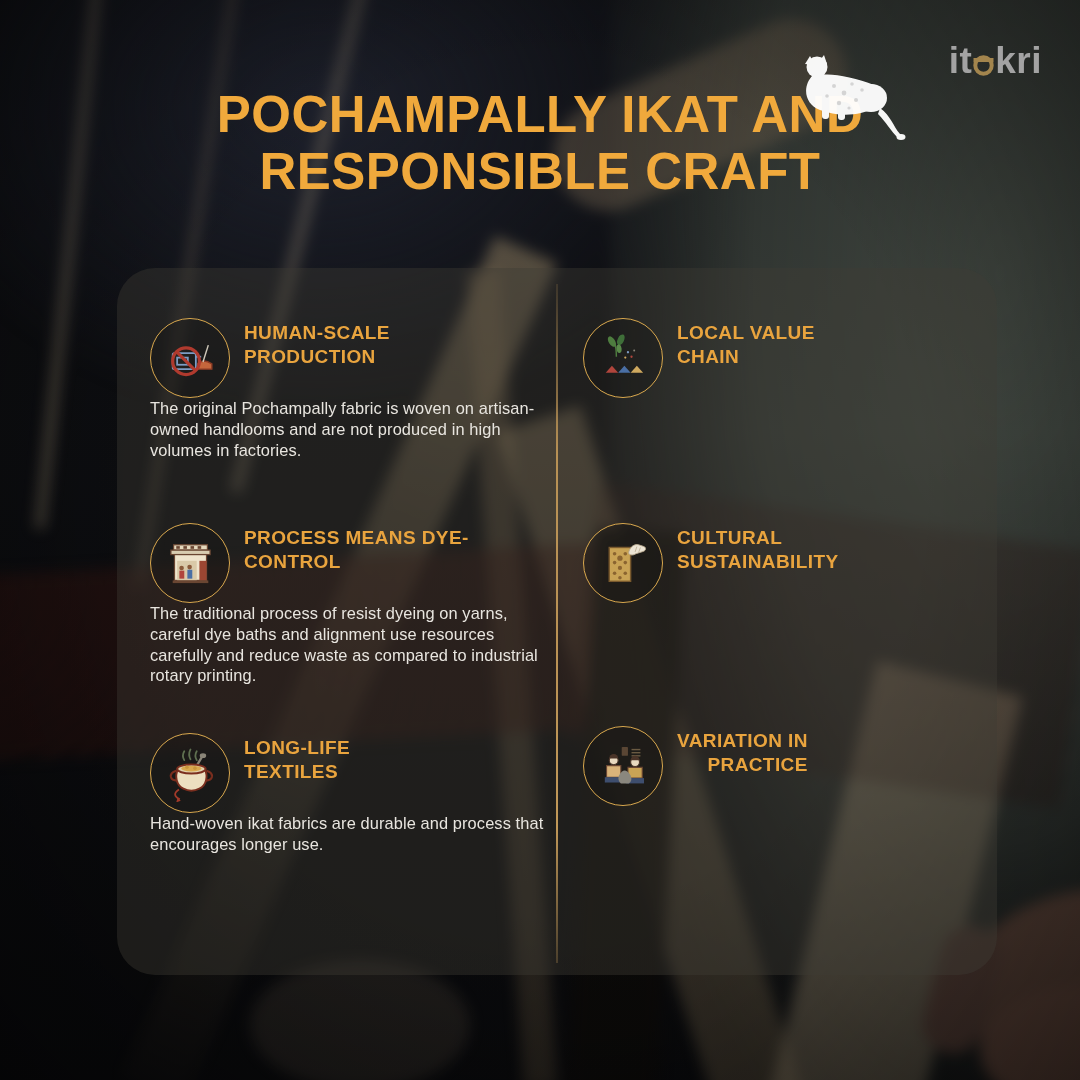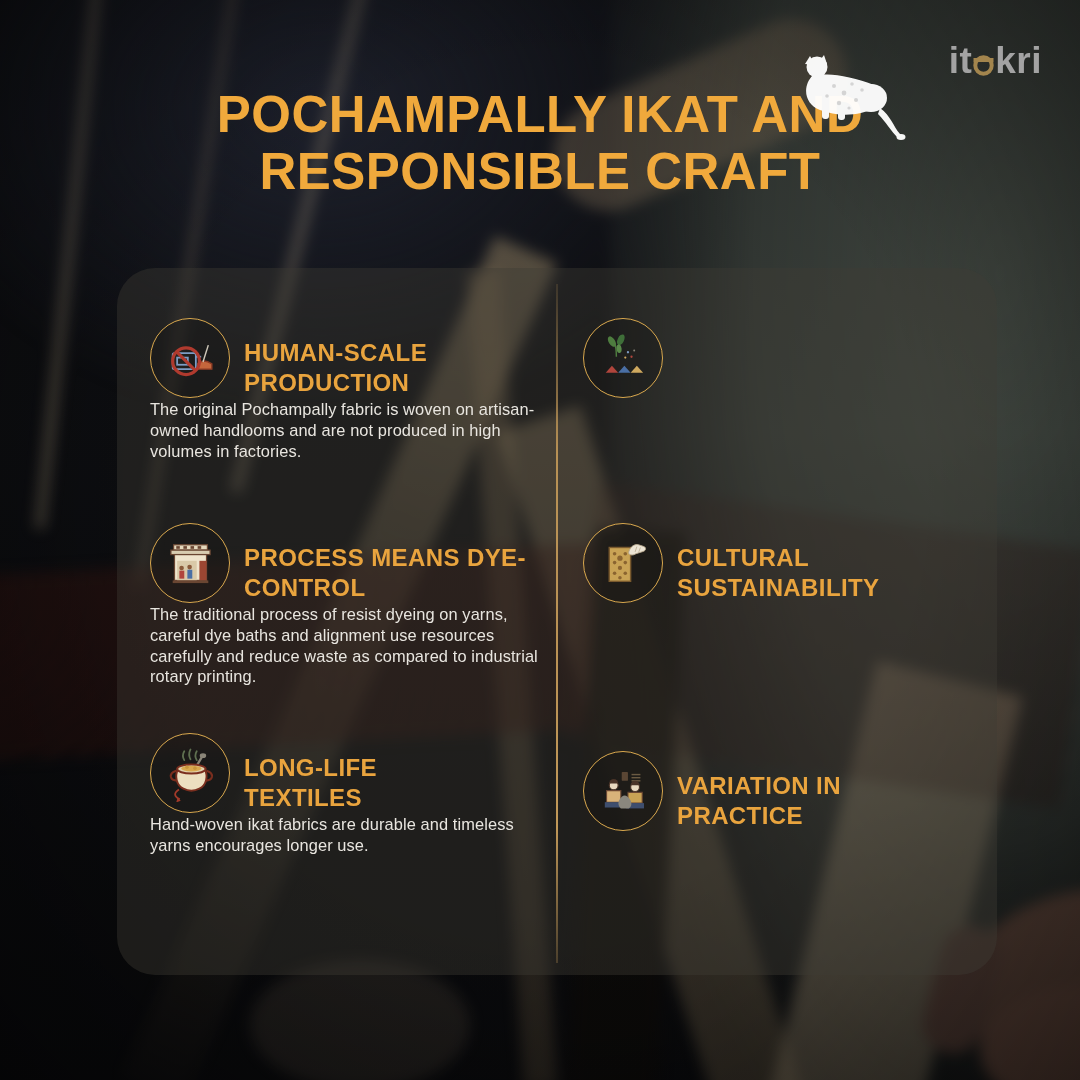--- a/index.html
+++ b/index.html
@@ -37,32 +37,32 @@
   .divider {
     position:absolute; left:50%; top:16px; bottom:12px; width:2px; transform:translateX(-1px);
     background:linear-gradient(to bottom, rgba(202,158,90,0.15), rgba(202,158,90,0.85) 25%, rgba(210,165,95,0.9) 80%, rgba(202,158,90,0.25));
   }
   .card { position:absolute; width:400px; }
   .c0 { left:33px;  top:50px; }
   .c1 { left:466px; top:50px; }
   .c2 { left:33px;  top:255px; }
   .c3 { left:466px; top:255px; }
   .c4 { left:33px;  top:465px; }
-  .c5 { left:466px; top:483px; }
+  .c5 { left:466px; top:458px;text-align:right; }
   .card-head { display:flex; align-items:flex-start; gap:14px; }
   .icon-circle {
     flex:0 0 auto; width:80px; height:80px; border-radius:50%;
     border:1.5px solid #d9a84e; box-sizing:border-box;
     display:flex; align-items:center; justify-content:center;
     background:rgba(10,10,10,0.25);
   }
   .icon-circle svg { width:57px; height:57px; }
   .heading {
-    margin-top:20px; color:#e9a43e; font-weight:bold;
-    font-size:24px; line-height:1.27; letter-spacing:0.4px;
+    margin-top:3px; color:#e9a43e; font-weight:bold;
+    font-size:19px; line-height:1.27; letter-spacing:0.4px;
   }
   .body-text {
     max-width:399px; color:#e8e5df;
     font-size:16.4px; line-height:1.27; letter-spacing:0.1px;
   }
 </style>
 </head>
 <body>
 
 <div class="canvas">
@@ -160,20 +160,24 @@
             <ellipse cx="27" cy="21" rx="2.8" ry="4.8" fill="#5a8a4a" transform="rotate(-8 27 21)"></ellipse>
             <circle cx="37" cy="25" r="1.3" fill="#7d9cc4"></circle>
             <circle cx="41" cy="30" r="1.3" fill="#b0453c"></circle>
             <circle cx="34" cy="31" r="1.2" fill="#cfa95f"></circle>
             <circle cx="44" cy="23" r="1.1" fill="#8a8578"></circle>
             <path d="M12 48 L19 40 L26 48 Z" fill="#b0453c"></path>
             <path d="M26 48 L33 40 L40 48 Z" fill="#4a6fa5"></path>
             <path d="M40 48 L47 40 L54 48 Z" fill="#cfa95f"></path>
           </svg>
         </span>
+        <div class="heading">
+          <div>LOCAL VALUE</div>
+          <div>CHAIN</div>
+        </div>
       </div>
     </div>
 
     <div class="card c2">
       <div class="card-head">
         <span class="icon-circle">
           <svg viewBox="0 0 64 64">
             <rect x="13" y="11" width="38" height="6" fill="#e5d9bd" stroke="#6a4632" stroke-width="1.4"></rect>
             <rect x="16" y="12.5" width="4" height="3" fill="#6a4632"></rect>
               <rect x="24" y="12.5" width="4" height="3" fill="#6a4632"></rect>
@@ -246,21 +250,21 @@
               <circle cx="37" cy="26" r="2" fill="#c9953c"></circle>
             <path d="M19 50 q-9 6 1 11" fill="none" stroke="#a33a2a" stroke-width="2"></path>
             <path d="M21 62.5 l-5 2 l1.5 -5.5 z" fill="#a33a2a"></path>
           </svg>
         </span>
         <div class="heading">
           <div>LONG-LIFE</div>
           <div>TEXTILES</div>
         </div>
       </div>
-      <div class="body-text">Hand-woven ikat fabrics are durable and timeless yarns encourages longer use.</div>
+      <div class="body-text">Hand-woven ikat fabrics are durable and process that encourages longer use.</div>
     </div>
 
     <div class="card c5">
       <div class="card-head">
         <span class="icon-circle">
           <svg viewBox="0 0 64 64">
             <rect x="30" y="10" width="7" height="10" rx="1" fill="#5a4634"></rect>
             <g stroke="#6a5a42" stroke-width="1.6">
               <line x1="41" y1="13" x2="51" y2="13"></line>
                 <line x1="41" y1="16.5" x2="51" y2="16.5"></line>

